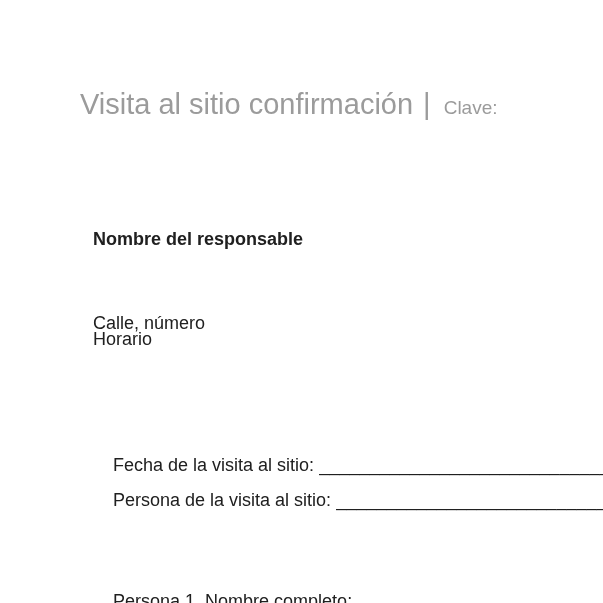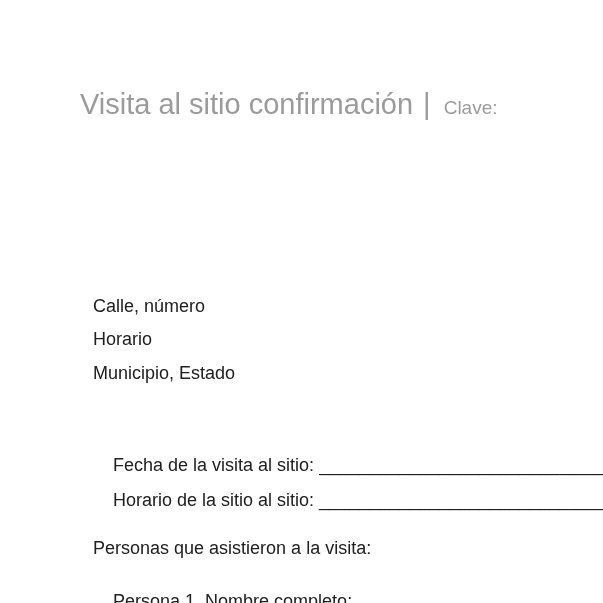--- a/index.html
+++ b/index.html
@@ -45,31 +45,30 @@
 </style>
 </head>
 <body>
 
 <div class="page">
 
   <div class="doc-title">
     <span>Visita al sitio confirmación</span><span class="sep">|</span><span class="subtitle">Clave:</span>
   </div>
 
-  <div class="line" style="top:295px">Calle, número</div>
+  <div class="line bold" style="top:228px">Nombre del responsable</div>
+  <div class="line" style="top:312px">Calle, número</div>
   <div class="line" style="top:328px">Horario</div>
-  <div class="line" style="top:362px">Municipio, Estado</div>
 
   <div class="line" style="top:432px">
     <span>Fecha de la visita al sitio: </span><span class="blank">____________________________________</span>
   </div>
 
   <div class="line" style="top:467px">
-    <span>Horario de la sitio al sitio: </span><span class="blank">____________________________________</span>
+    <span>Persona de la visita al sitio: </span><span class="blank">____________________________________</span>
   </div>
 
-  <div class="line" style="top:537px">Personas que asistieron a la visita:</div>
 
   <div class="line" style="top:568px">
     <span>Persona 1. Nombre completo: </span><span class="blank">____________________________________</span>
   </div>
 
 </div>
 
 </body></html>

